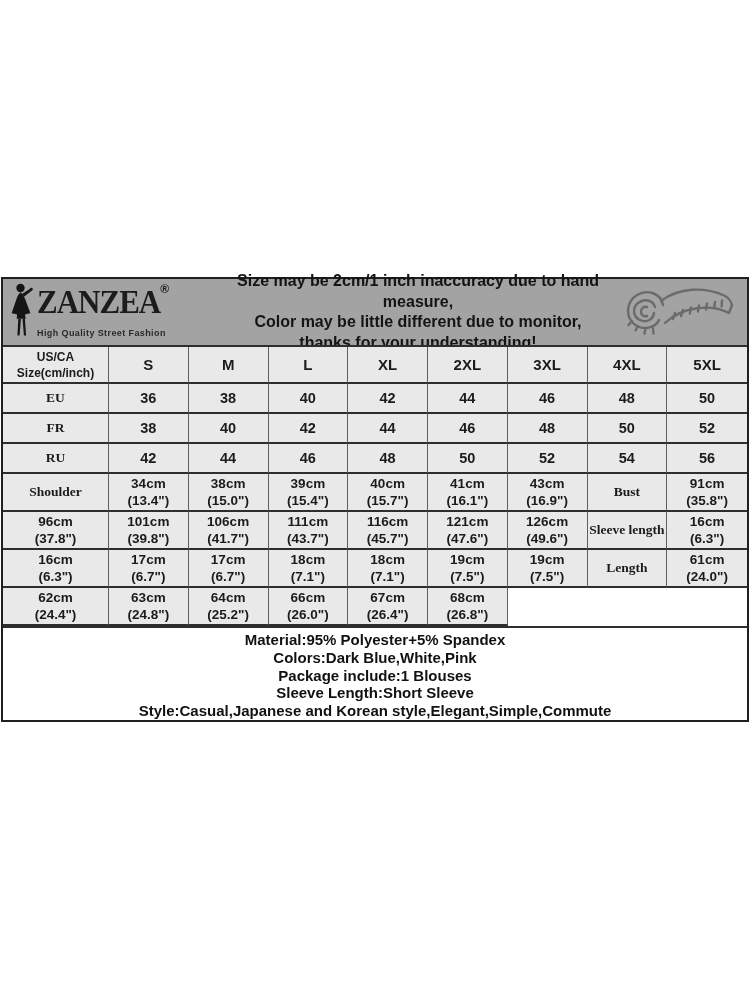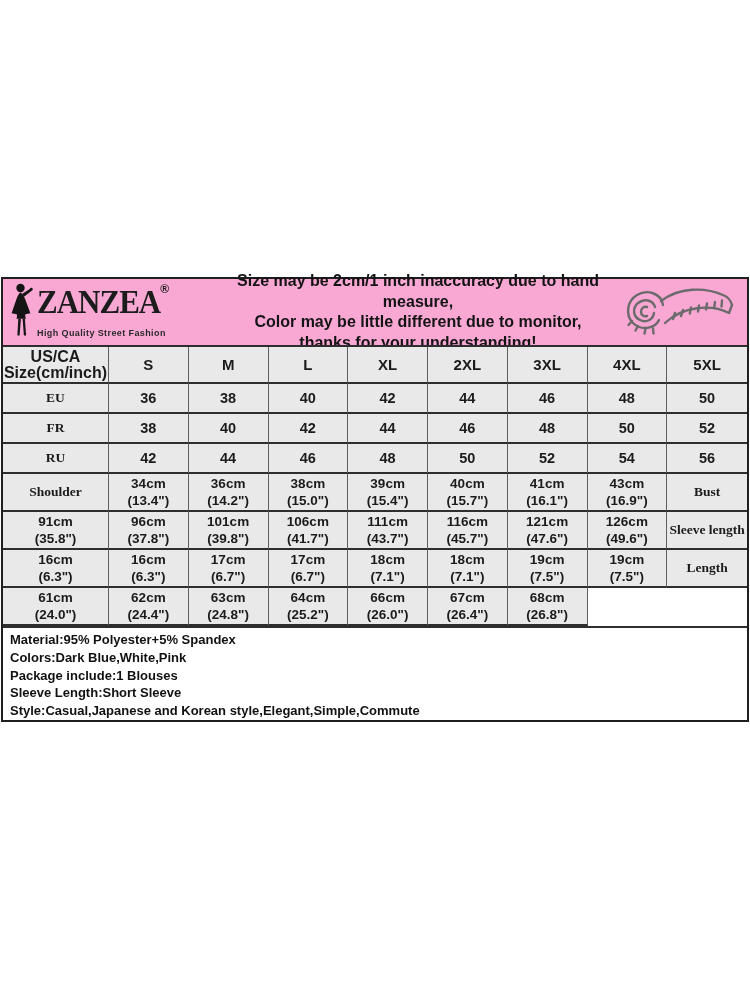--- a/index.html
+++ b/index.html
@@ -6,21 +6,21 @@
   body{
     width:750px;height:1000px;background:#ffffff;position:relative;
     font-family:"Liberation Sans", sans-serif;color:#1b1b1b;
     -webkit-font-smoothing:antialiased;
   }
   .sheet{
     position:absolute;left:1px;top:277px;width:744px;height:441px;
     border:2px solid #1f1f1f;display:flex;flex-direction:column;background:#fff;
   }
   
-  .band{height:66px;flex-shrink:0;display:flex;align-items:center;padding:0 8px 0 6px;background:#f9a8d4;}
+  .band{height:66px;flex-shrink:0;display:flex;align-items:center;padding:0 8px 0 6px;background:#a3a3a3;}
   .logo{display:flex;align-items:center;width:214px;flex-shrink:0;}
   .logo svg{flex-shrink:0;}
   .brandbox{margin-left:2px;line-height:1;}
   .brandline{white-space:nowrap;}
   .brandname{
     font-family:"Liberation Serif", serif;font-weight:bold;font-size:31px;
     letter-spacing:-1px;color:#1c1c1c;display:inline-block;transform:scaleY(1.08);transform-origin:left bottom;
   }
   .regmark{font-size:12px;font-weight:bold;vertical-align:top;position:relative;top:-4px;color:#1c1c1c;}
   .tagline{font-size:9px;font-weight:bold;letter-spacing:.4px;color:#2a2a2a;margin-top:11px;white-space:nowrap;}
@@ -32,29 +32,29 @@
     grid-template-columns:106px repeat(8,1fr);
     grid-template-rows:37px 30px 30px 30px 38px 38px 38px 38px;
     border-top:2px solid #2e2e2e;
   }
   .c{
     background:#e9e9e9;display:flex;flex-direction:column;align-items:center;justify-content:center;
     border-right:1.5px solid #5f5f5f;border-bottom:2px solid #2e2e2e;
     font-weight:bold;text-align:center;color:#1b1b1b;overflow:hidden;
   }
   .c:nth-child(9n){border-right:none;}
-  .c.corner{font-size:16px;line-height:16px;}
+  .c.corner{font-size:12px;line-height:16px;}
   .c.hd{font-size:15px;}
   .c.lbl{font-size:13.5px;font-family:Liberation Serif, serif;}
   .c.val{font-size:14.5px;text-align:center;}
   .c.dbl{font-size:13.5px;line-height:17px;}
   
   .details{
     flex:1;background:#fff;border-top:2px solid #2e2e2e;
-    padding:3px 7px 0 7px;font-size:13px;font-weight:bold;line-height:17.8px;color:#111;
+    padding:3px 7px 0 7px;font-size:15px;font-weight:bold;line-height:17.8px;color:#111;text-align:center;
   }
 </style>
 </head>
 <body>
 
 <div class="sheet">
 
   <div class="band">
     <div class="logo">
       <svg width="26" height="58" viewBox="0 0 26 58" aria-hidden="true">
@@ -215,24 +215,20 @@
         <span>56</span>
       </div>
       <div class="c lbl">
         <span>Shoulder</span>
       </div>
       <div class="c dbl">
         <span>34cm</span>
         <span>(13.4")</span>
       </div>
       <div class="c dbl">
-        <span>36cm</span>
-        <span>(14.2")</span>
-      </div>
-      <div class="c dbl">
         <span>38cm</span>
         <span>(15.0")</span>
       </div>
       <div class="c dbl">
         <span>39cm</span>
         <span>(15.4")</span>
       </div>
       <div class="c dbl">
         <span>40cm</span>
         <span>(15.7")</span>

